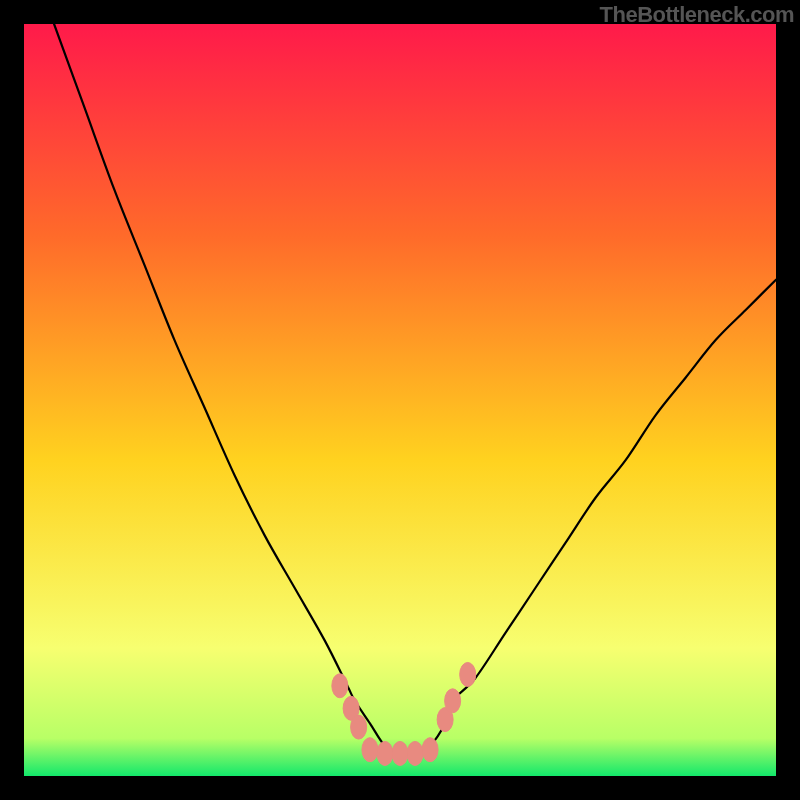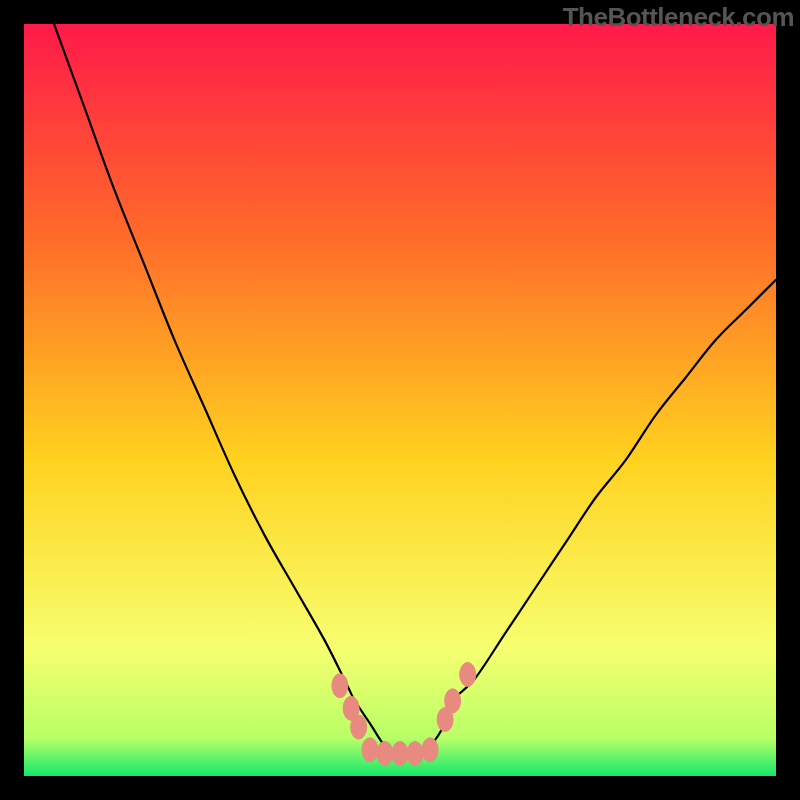--- a/index.html
+++ b/index.html
@@ -30,21 +30,21 @@
     position: absolute;
     left: 0;
     top: 0;
     width: 100%;
     height: 100%;
   }
   .watermark {
     position: absolute;
     top: 2px;
     right: 6px;
-    font-size: 26px;
+    font-size: 22px;
     font-weight: 600;
     color: #555555;
     letter-spacing: -0.5px;
     user-select: none;
   }
 </style>
 </head>
 <body>
 
 <div class="frame">

